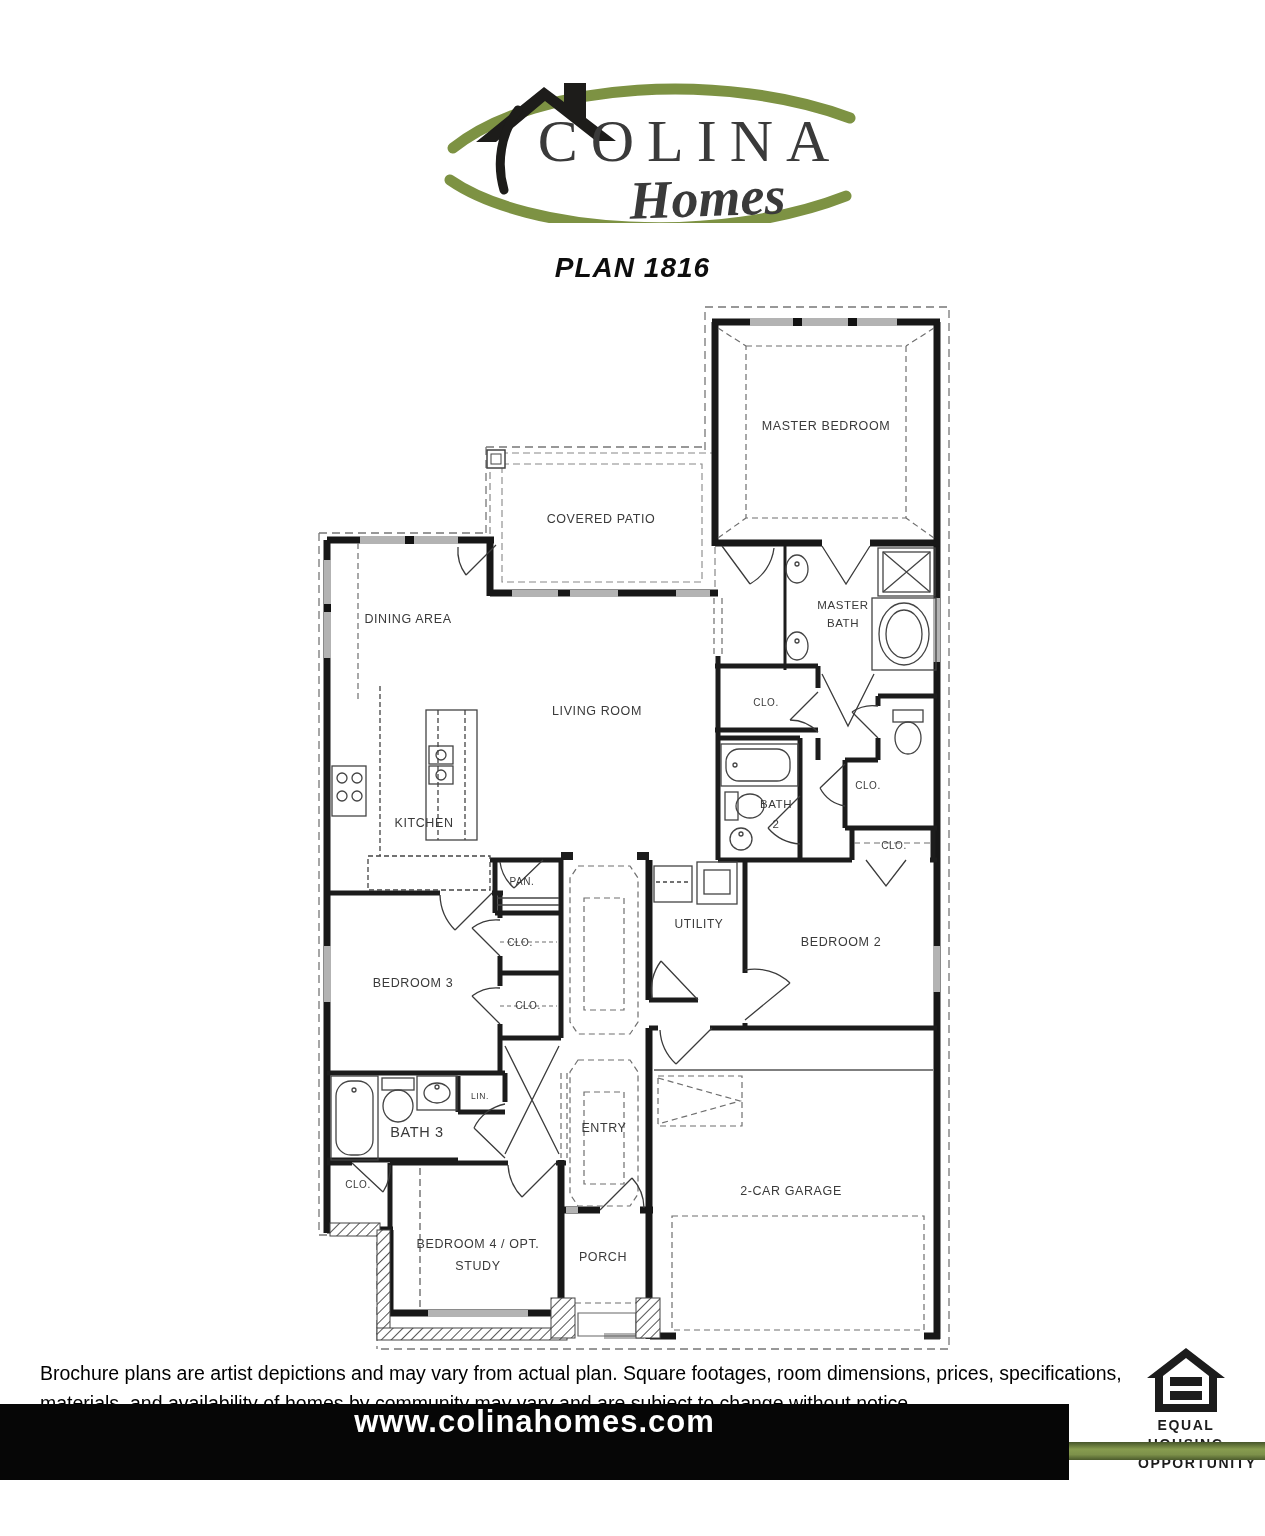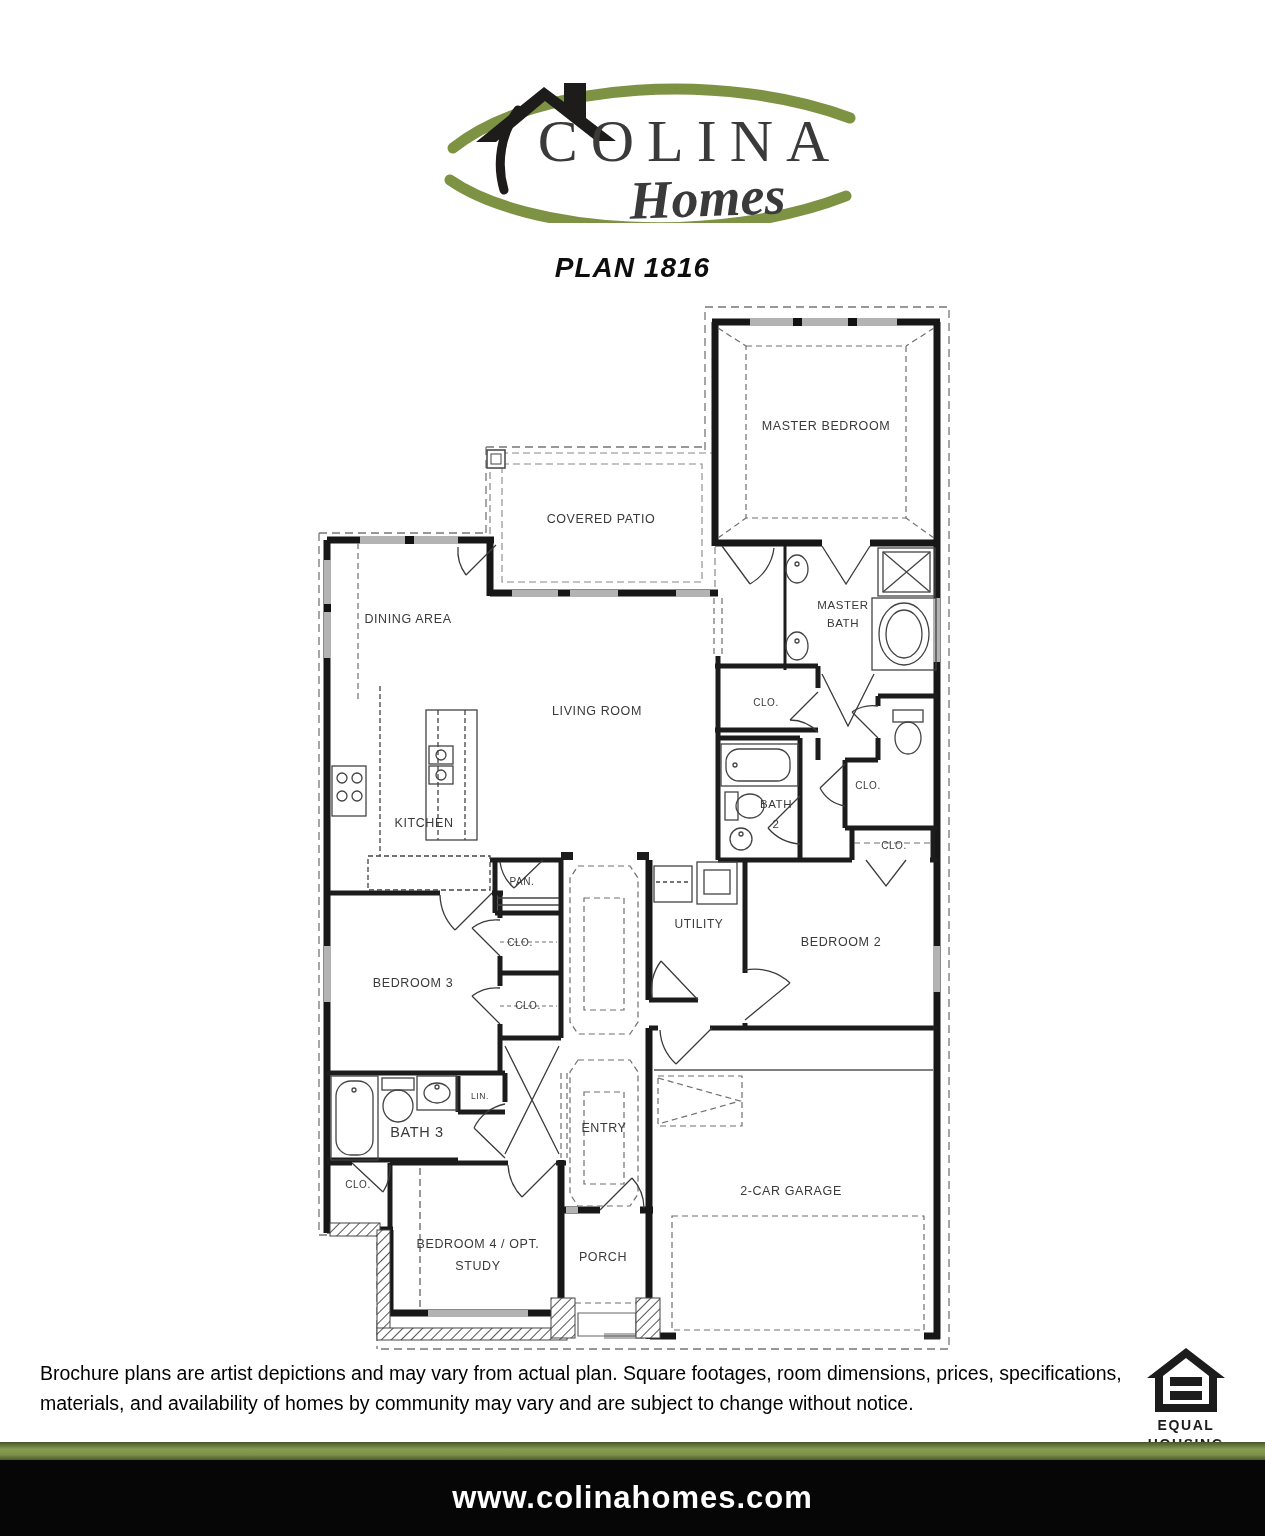--- a/index.html
+++ b/index.html
@@ -11,22 +11,22 @@
      font-size:28px;font-weight:bold;color:#0d0d0d;letter-spacing:1px;font-style:italic;}
   
   .plan-svg{position:absolute;left:315px;top:298px;}
   
   .disclaimer{position:absolute;left:40px;top:1358px;width:1085px;
      font-size:19.5px;line-height:1.55;color:#000000;}
   .eho{position:absolute;left:1138px;top:1348px;width:96px;text-align:center;}
   .eho-text{font-size:14px;font-weight:bold;color:#1c1c1c;letter-spacing:1.6px;line-height:1.35;}
   .green-strip{position:absolute;left:0;top:1442px;width:1265px;height:18px;
      background:linear-gradient(to bottom,#46552a 0%,#879c4f 40%,#7d914a 70%,#4c5b2c 100%);}
-  .site-bar{position:absolute;left:0;top:1460px;width:1265px;height:76px;background:#060606;
-     display:flex;align-items:center;justify-content:center;}
+  .site-bar{position:absolute;left:0;top:1404px;width:1069px;height:76px;background:#060606;
+     display:flex;justify-content:center;}
   .site-bar span{color:#ffffff;font-size:31px;font-weight:bold;letter-spacing:1px;}
   text{fill:#3a3a3a;}
 </style>
 </head>
 <body>
 
 <div class="page">
 
   <div class="logo-wrap">
     <svg width="470" height="185" viewBox="0 0 470 185">

